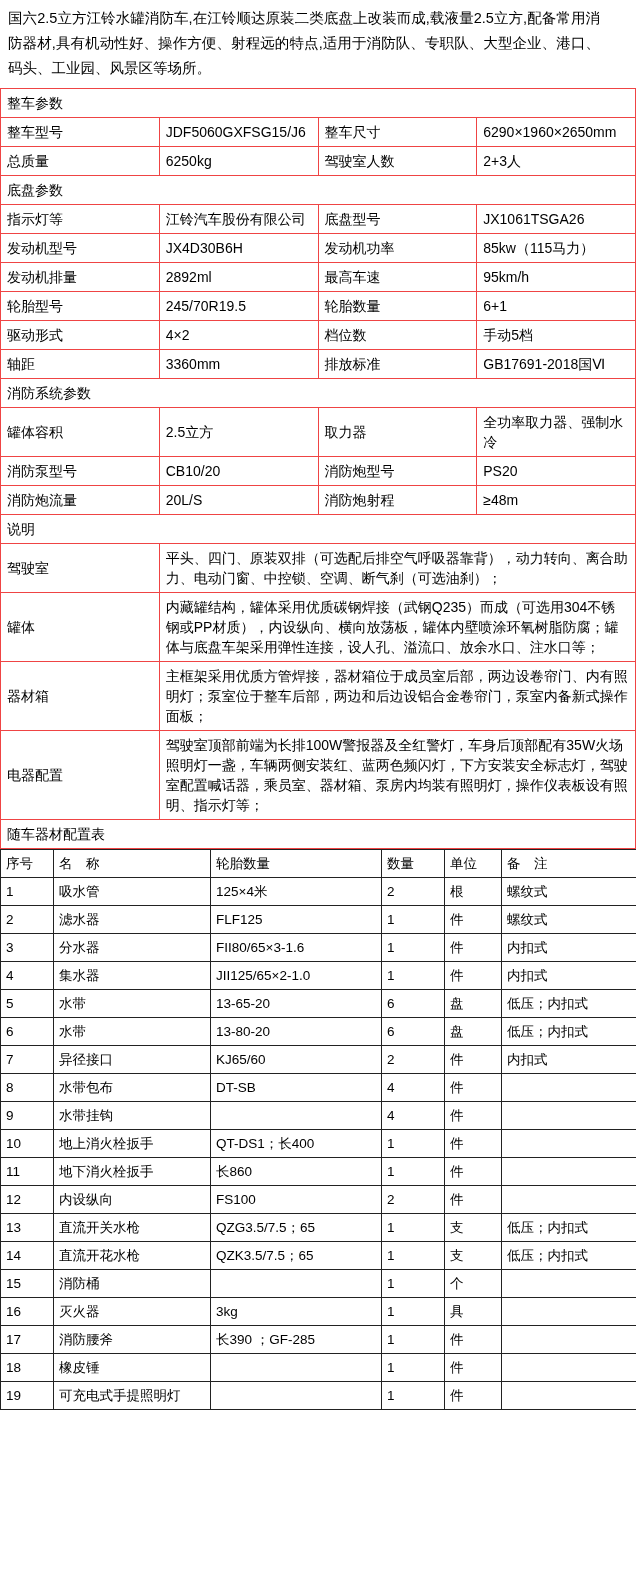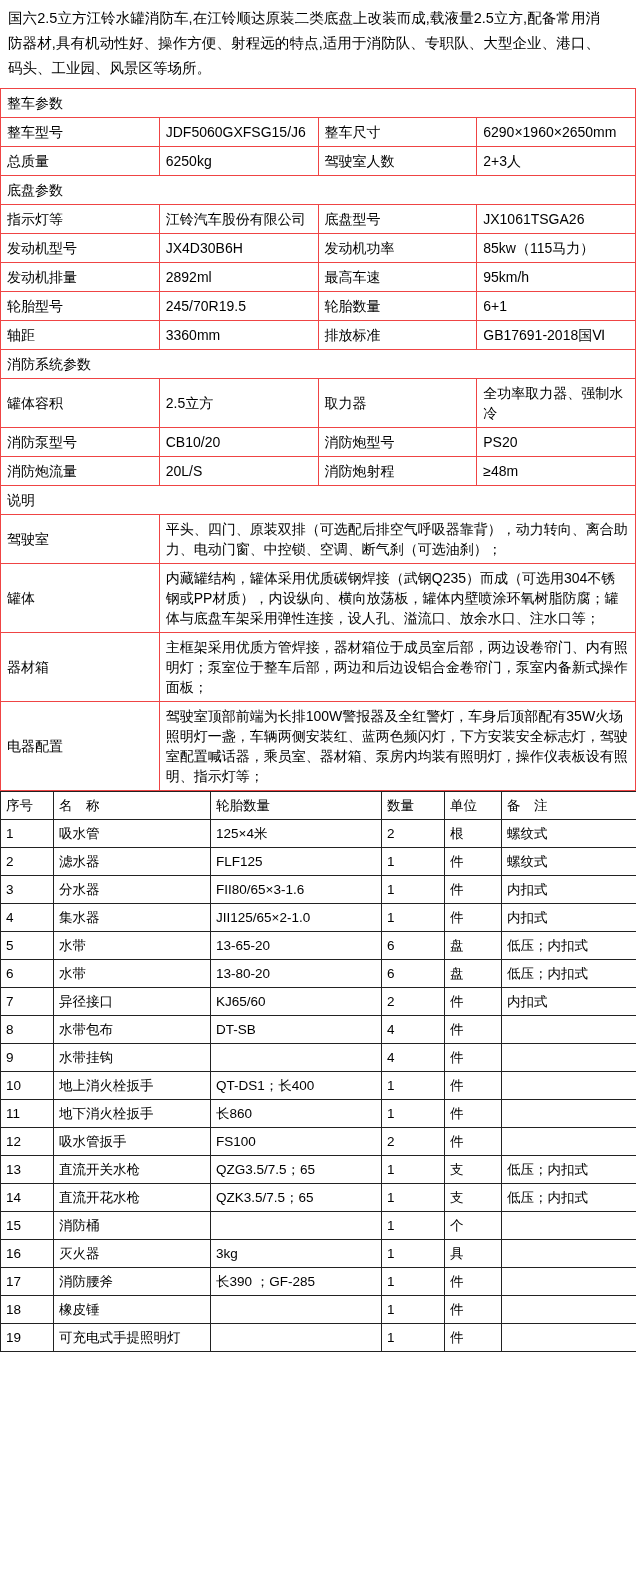--- a/index.html
+++ b/index.html
@@ -124,20 +124,26 @@
       <td class="label">最高车速</td>
       <td>95km/h</td>
     </tr>
     <tr>
       <td class="label">轮胎型号</td>
       <td>245/70R19.5</td>
       <td class="label">轮胎数量</td>
       <td>6+1</td>
     </tr>
     <tr>
+      <td class="label">驱动形式</td>
+      <td>4×2</td>
+      <td class="label">档位数</td>
+      <td>手动5档</td>
+    </tr>
+    <tr>
       <td class="label">轴距</td>
       <td>3360mm</td>
       <td class="label">排放标准</td>
       <td>GB17691-2018国Ⅵ</td>
     </tr>
 
     <tr>
       <td class="section" colspan="4">消防系统参数</td>
     </tr>
     <tr>
@@ -172,20 +178,23 @@
     </tr>
     <tr>
       <td class="desc-label">器材箱</td>
       <td class="desc" colspan="3">主框架采用优质方管焊接，器材箱位于成员室后部，两边设卷帘门、内有照明灯；泵室位于整车后部，两边和后边设铝合金卷帘门，泵室内备新式操作面板；</td>
     </tr>
     <tr>
       <td class="desc-label">电器配置</td>
       <td class="desc" colspan="3">驾驶室顶部前端为长排100W警报器及全红警灯，车身后顶部配有35W火场照明灯一盏，车辆两侧安装红、蓝两色频闪灯，下方安装安全标志灯，驾驶室配置喊话器，乘员室、器材箱、泵房内均装有照明灯，操作仪表板设有照明、指示灯等；</td>
     </tr>
 
+    <tr>
+      <td class="section" colspan="4">随车器材配置表</td>
+    </tr>
   </tbody>
     </table>
 
   <table class="items">
     <tbody>
         <tr>
       <td class="c0">序号</td>
       <td class="c1">名　称</td>
       <td class="c2">轮胎数量</td>
       <td class="c3">数量</td>
@@ -275,21 +284,21 @@
     <tr>
       <td>11</td>
       <td>地下消火栓扳手</td>
       <td>长860</td>
       <td>1</td>
       <td>件</td>
       <td></td>
     </tr>
     <tr>
       <td>12</td>
-      <td>吸水管扳手</td>
+      <td>内设纵向</td>
       <td>FS100</td>
       <td>2</td>
       <td>件</td>
       <td></td>
     </tr>
     <tr>
       <td>13</td>
       <td>直流开关水枪</td>
       <td>QZG3.5/7.5；65</td>
       <td>1</td>

